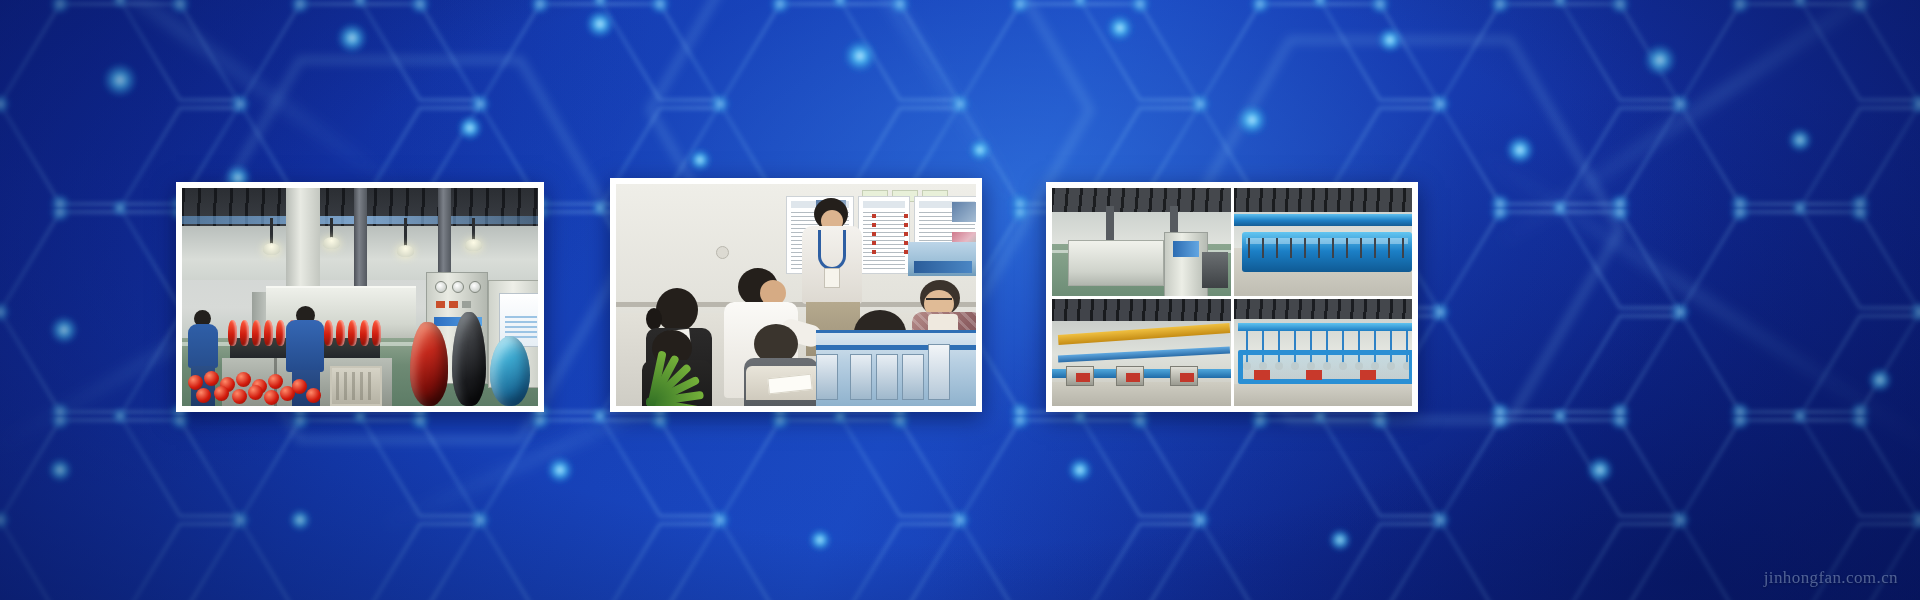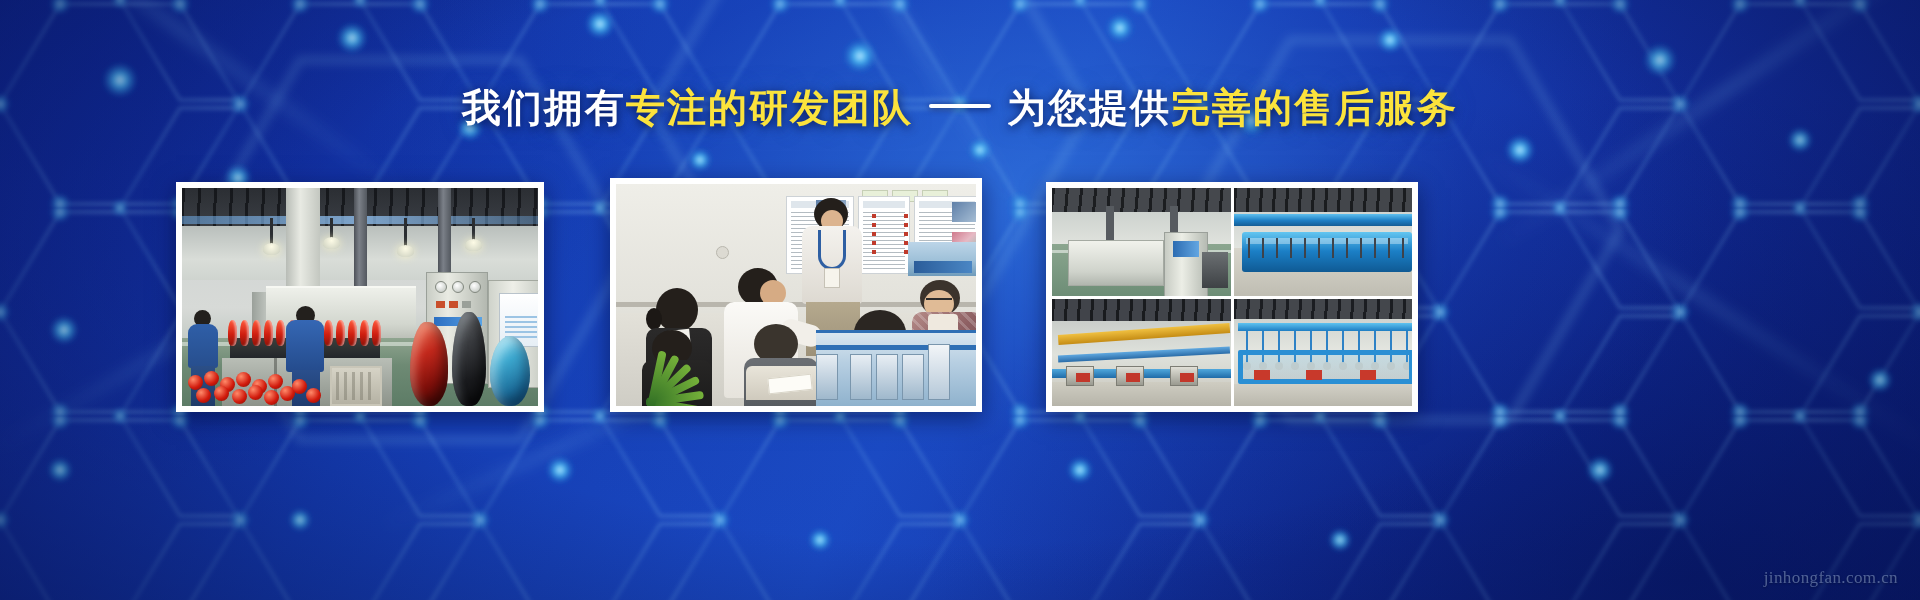--- a/index.html
+++ b/index.html
@@ -590,23 +590,20 @@
   </div>
 
   <div class="beam beam-a"></div>
   <div class="beam beam-b"></div>
   <div class="beam beam-c"></div>
   <div class="beam beam-d"></div>
   <div class="beam beam-e"></div>
   <div class="beam beam-f"></div>
   <div class="vignette"></div>
 
-  <div id="headline">
-    <span class="w">我们拥有</span><span class="y">专注的研发团队</span><span class="dash"></span><span class="w">为您提供</span><span class="y">完善的售后服务</span>
-  </div>
 
   <div class="panel" id="panel-1">
     <div class="inner">
       <div class="ph1">
         <div class="roof"></div>
         <div class="wallfar"></div>
         <div class="lamp l1"></div>
           <div class="lamp l2"></div>
         <div class="lamp l3"></div>
           <div class="lamp l4"></div>

